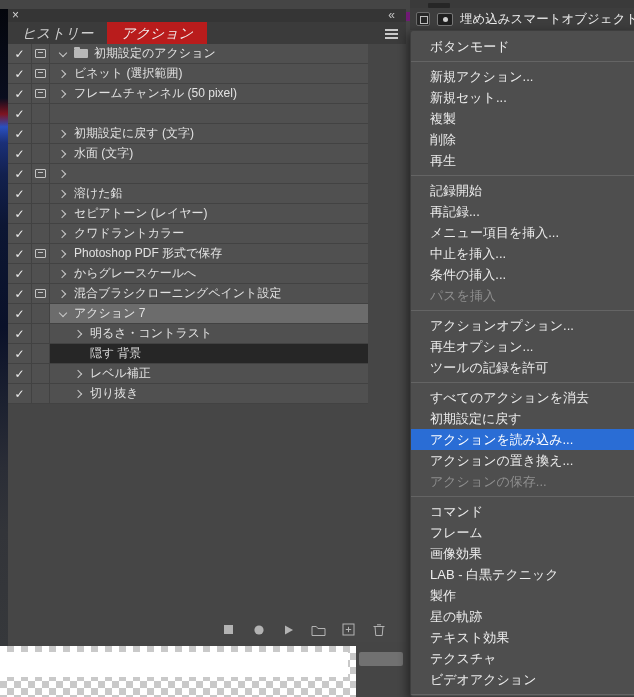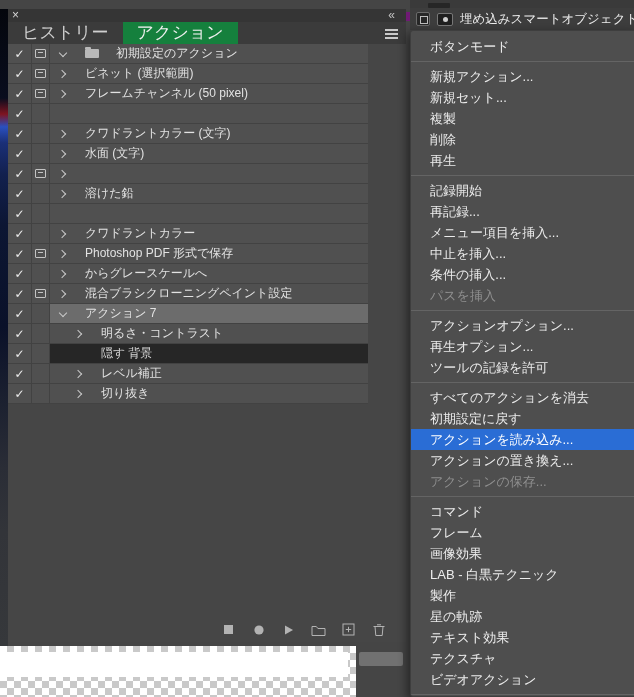--- a/index.html
+++ b/index.html
@@ -23,36 +23,36 @@
       #12204e 26%, #0c1633 34%, #0a1129 50%, #1c2130 62%, #2a2d36 72%,
       #323439 82%, #36383b 100%);
   }
 
   
   .dock-header { left:8px; top:9px; width:398px; height:13px; background:#353535; }
   .close-x { position:absolute; left:4px; top:0px; font-size:12px; line-height:13px; color:#d5d5d5; cursor:default; }
   .collapse { position:absolute; right:10px; top:-1px; font-size:12px; line-height:14px; color:#c2c2c2; letter-spacing:1px; }
 
   .tabbar { left:8px; top:22px; width:398px; height:22px; background:#3b3b3b; display:flex; }
-  .tab { padding:0 14px; line-height:22px; font-size:17px; color:#cfcfcf; }
-  .tab.active { background:#15803d; color:#f1f1f1; }
+  .tab { padding:0 14px; line-height:22px; font-size:14px; color:#cfcfcf;font-style:italic; }
+  .tab.active { background:#b91c1c; color:#f1f1f1; }
   .flyout-btn { position:absolute; right:8px; top:7px; width:13px; height:10px; }
   .flyout-btn i { display:block; width:13px; height:2px; background:#c9c9c9; box-shadow:0 4px 0 #c9c9c9, 0 8px 0 #c9c9c9; }
 
   .list-wrap { left:8px; top:44px; width:398px; height:573px; background:#464646; }
   #action-list { width:360px; }
   .arow { display:flex; height:20px; width:360px; border-bottom:1px solid #424242; background:#505050;
           font-size:12px; color:#e2e2e2; align-items:stretch; }
   .cell { display:flex; align-items:center; justify-content:center; border-right:1px solid #424242; }
   .ccheck { width:24px; }
   .cmodal { width:18px; }
   .check { font-size:12px; line-height:1; color:#ededed; }
   .modal-icon { width:11px; height:9px; border:1px solid #c4c4c4; border-radius:1px; position:relative; }
   .modal-icon::after { content:""; position:absolute; left:2px; top:2px; width:5px; height:1px; background:#c4c4c4; }
-  .rbody { flex:1; display:flex; align-items:center; gap:17px; padding-left:8px; min-width:0; }
+  .rbody { flex:1; display:flex; align-items:center; gap:6px; padding-left:8px; min-width:0; }
   .rbody.ind1 { padding-left:24px;font-family:Liberation Serif, serif; }
   .rbody.selbg { background:#6c6c6c; }
   .rbody.darkbg { background:#262626; color:#d6d6d6; }
   .chevbox { width:10px; display:flex; align-items:center; justify-content:center; flex:0 0 10px; }
   .chev { width:6px; height:6px; border-right:1.5px solid #c9c9c9; border-bottom:1.5px solid #c9c9c9; }
   .chev.right { transform:rotate(-45deg); margin-left:-2px; }
   .chev.down  { transform:rotate(45deg); margin-top:-2px; }
   .folder { width:14px; height:9px; background:#b9b9b9; border-radius:1px; position:relative; flex:0 0 14px; }
   .folder::before { content:""; position:absolute; top:-2px; left:0; width:6px; height:2px; background:#b9b9b9; border-radius:1px 1px 0 0; }
   .rlabel { white-space:nowrap; overflow:hidden; }
@@ -169,21 +169,21 @@
       </div>
       <div class="arow">
         <span class="cell ccheck">
           <span class="check">✓</span>
         </span>
         <span class="cell cmodal"></span>
         <span class="rbody ind0">
           <span class="chevbox">
             <span class="chev right"></span>
           </span>
-          <span class="rlabel">クワドラントカラー (文字)</span>
+          <span class="rlabel">初期設定に戻す (文字)</span>
         </span>
       </div>
       <div class="arow">
         <span class="cell ccheck">
           <span class="check">✓</span>
         </span>
         <span class="cell cmodal"></span>
         <span class="rbody ind0">
           <span class="chevbox">
             <span class="chev right"></span>
@@ -214,20 +214,26 @@
             <span class="chev right"></span>
           </span>
           <span class="rlabel">溶けた鉛</span>
         </span>
       </div>
       <div class="arow">
         <span class="cell ccheck">
           <span class="check">✓</span>
         </span>
         <span class="cell cmodal"></span>
+        <span class="rbody ind0">
+          <span class="chevbox">
+            <span class="chev right"></span>
+          </span>
+          <span class="rlabel">セピアトーン (レイヤー)</span>
+        </span>
       </div>
       <div class="arow">
         <span class="cell ccheck">
           <span class="check">✓</span>
         </span>
         <span class="cell cmodal"></span>
         <span class="rbody ind0">
           <span class="chevbox">
             <span class="chev right"></span>
           </span>

